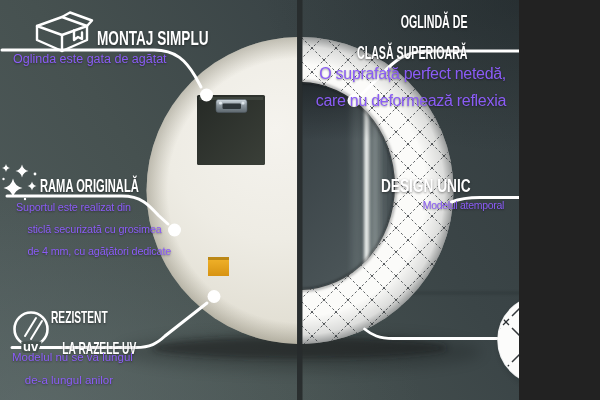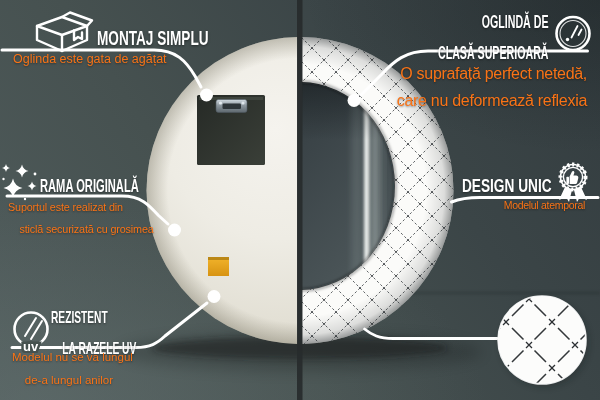--- a/index.html
+++ b/index.html
@@ -1,36 +1,36 @@
 <!DOCTYPE html>
 <html><head>
 <meta charset="utf-8">
 <style>
   html,body{margin:0;padding:0;background:#222;}
-  .stage{position:relative;width:600px;height:400px;overflow:hidden;
+  .stage{position:relative;width:519px;height:400px;overflow:hidden;
          font-family:"Liberation Sans","DejaVu Sans",sans-serif;}
   .bg{position:absolute;inset:0;
       background:
         radial-gradient(130% 95% at 6% 102%, rgba(110,124,122,.38), rgba(110,124,122,0) 58%),
         radial-gradient(90% 70% at 100% 0%, rgba(18,24,26,.35), rgba(18,24,26,0) 55%),
         linear-gradient(56deg,#505c5c 0%,#465150 38%,#3b4547 68%,#333c3f 100%);}
   .bg-seam{position:absolute;left:330px;top:292px;width:270px;height:2px;
       background:rgba(12,17,18,.22);filter:blur(1.5px);}
   svg.art{position:absolute;inset:0;}
   .ttl{position:absolute;color:#fff;font-weight:bold;white-space:pre;
        text-shadow:0 1px 3px rgba(0,0,0,.45);line-height:1;}
-  .sub{position:absolute;color:#f97316;white-space:pre;
+  .sub{position:absolute;color:#8b5cf6;white-space:pre;
        text-shadow:0 1px 2px rgba(0,0,0,.4);}
   .alignR{text-align:right;}
   
   .t-montaj{left:97px;top:28px;font-size:20px;transform:scaleX(.68);transform-origin:0 0;}
   .s-montaj{left:13px;top:52px;font-size:12.5px;}
   
   .t-rama{left:40px;top:177px;font-size:18px;transform:scaleX(.62);transform-origin:0 0;}
-  .s-rama{left:8px;top:202px;font-size:10.8px;line-height:11px;letter-spacing:-.15px;}
+  .s-rama{left:16px;top:202px;font-size:10.8px;line-height:11px;letter-spacing:-.15px;}
   
   .t-uv{left:51px;top:310px;font-size:17px;line-height:15.5px;transform:scaleX(.6);transform-origin:0 0;}
   .s-uv{left:12px;top:352px;font-size:11.5px;line-height:11.5px;}
   
   .t-og{right:51px;top:14px;font-size:19px;line-height:15.5px;transform:scaleX(.56);transform-origin:100% 0;}
   .s-og{right:13px;top:67px;font-size:16px;line-height:13.5px;letter-spacing:-.3px;}
   
   .t-de{right:48px;top:176px;font-size:19px;transform:scaleX(.72);transform-origin:100% 0;}
   .s-de{right:15px;top:199px;font-size:10.5px;line-height:13px;letter-spacing:-.3px;}
   .ic{position:absolute;}
@@ -210,20 +210,21 @@
       <path d="M5,3 Q5.7,6.3 9,7 Q5.7,7.7 5,11 Q4.3,7.7 1,7 Q4.3,6.3 5,3 Z"></path>
       <path d="M31,20.5 Q31.9,24.1 35.5,25 Q31.9,25.9 31,29.5 Q30.1,25.9 26.5,25 Q30.1,24.1 31,20.5 Z"></path>
       <circle cx="34" cy="13" r="1.4"></circle>
         <circle cx="2.5" cy="18" r="1.2"></circle>
         <circle cx="24" cy="38" r="1.2"></circle>
     </g>
   </svg>
   <div class="ttl t-rama">RAMA ORIGINALĂ</div>
   <div class="sub s-rama"><span>Suportul este realizat din</span><br>
     <span>sticlă securizată cu grosimea</span><br>
+    <span>de 4 mm, cu agățători dedicate</span>
   </div>
 
   <svg class="ic" style="left:11px;top:309px" width="42" height="44" viewBox="0 0 42 44">
     <circle cx="20" cy="20" r="16.5" fill="none" stroke="#fff" stroke-width="2.6"></circle>
     <path d="M14,27 L25,9 M20,30 L31,12" stroke="#fff" stroke-width="2" stroke-linecap="round" fill="none"></path>
     <text x="12" y="42" font-size="13" font-weight="bold" stroke="#46524f" stroke-width="5" font-family="Liberation Sans, DejaVu Sans, sans-serif">uv</text>
     <text x="12" y="42" font-size="13" font-weight="bold" fill="#fff" font-family="Liberation Sans, DejaVu Sans, sans-serif">uv</text>
   </svg>
   <div class="ttl t-uv"><span>REZISTENT</span><br>
     <span>LA RAZELE UV</span>

